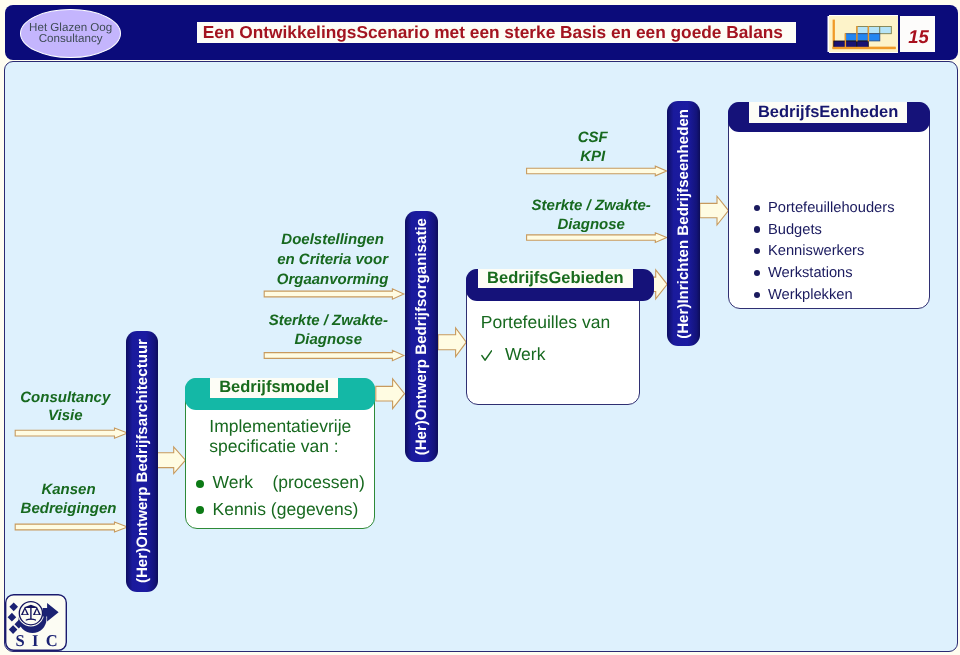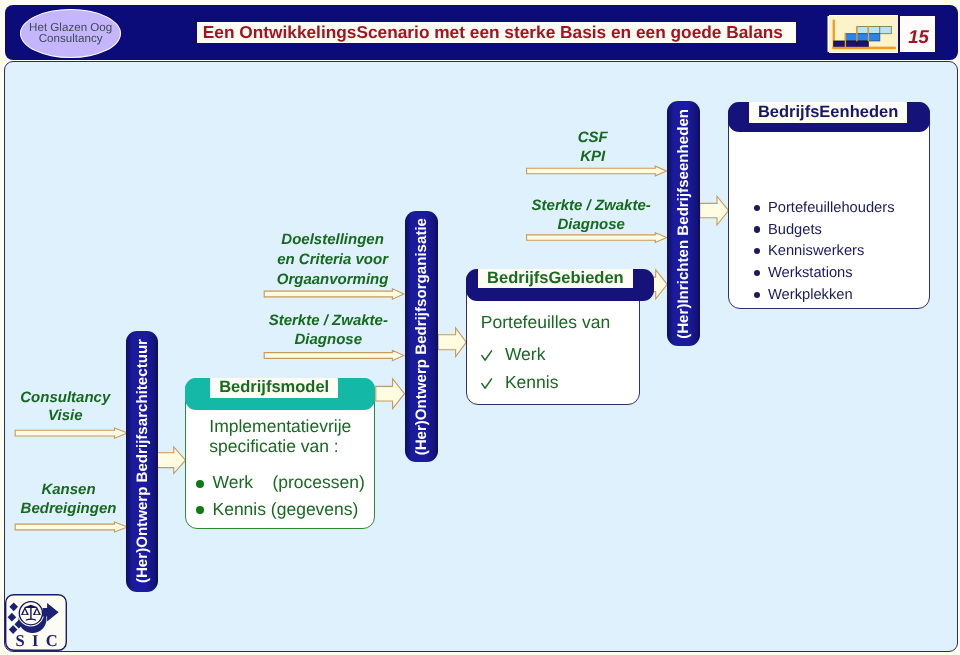--- a/index.html
+++ b/index.html
@@ -182,23 +182,20 @@
         <span style="font-size:16.5px;color:#186b1d;">BedrijfsGebieden</span>
       </div>
     </div>
     <div class="abs" style="left:13.8px;top:41.5px;width:160px;color:#17691f;font-size:17.5px;line-height:21px;white-space:nowrap;">
       <div>Portefeuilles van</div>
     </div>
     <div class="abs" style="left:14.0px;top:69.5px;width:150px;color:#17691f;font-size:17.5px;line-height:28.3px;white-space:nowrap;">
       <div><span style="display:inline-block;width:11.4px;margin-right:12.5px;"><svg width="11.4" height="11" viewBox="0 0 11.4 11" style="display:inline-block;vertical-align:-1px">
               <path d="M0.9,5.6 L4.0,10.2 L10.6,0.9" fill="none" stroke="#17691f" stroke-width="1.5" stroke-linecap="round" stroke-linejoin="round"></path>
             </svg></span><span>Werk</span></div>
-      <div><span style="display:inline-block;width:11.4px;margin-right:12.5px;"><svg width="11.4" height="11" viewBox="0 0 11.4 11" style="display:inline-block;vertical-align:-1px">
-              <path d="M0.9,5.6 L4.0,10.2 L10.6,0.9" fill="none" stroke="#17691f" stroke-width="1.5" stroke-linecap="round" stroke-linejoin="round"></path>
-            </svg></span><span>Kennis</span></div>
     </div>
   </div>
 
   <div class="abs boxw nbox" id="box-een" style="left:728px;top:102px;width:202px;height:207px;">
     <div class="bhead nhead" style="width:202px;height:30.5px;padding-left:21.9px;">
       <div class="hband" style="width:157.4px;height:21.1px;">
         <span style="font-size:16.5px;color:#16166e;">BedrijfsEenheden</span>
       </div>
     </div>
     <div class="abs" id="een-list" style="left:24.9px;top:94.8px;width:180px;color:#1a1a5e;font-size:14.7px;line-height:21.75px;white-space:nowrap;">

